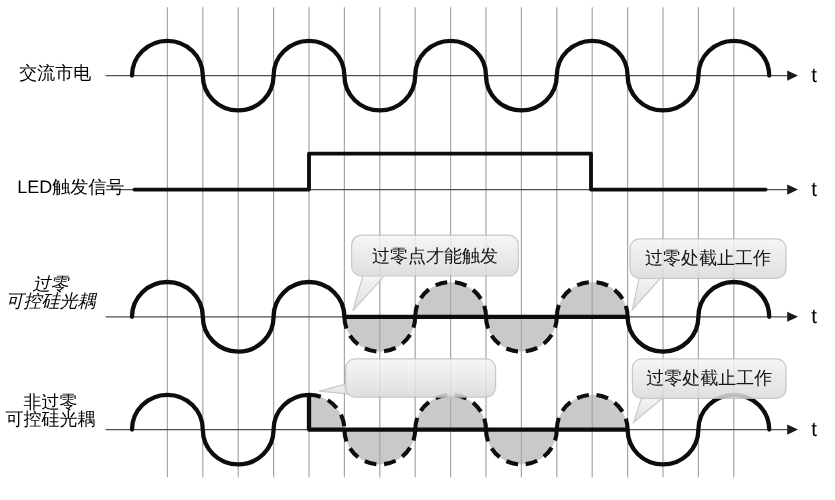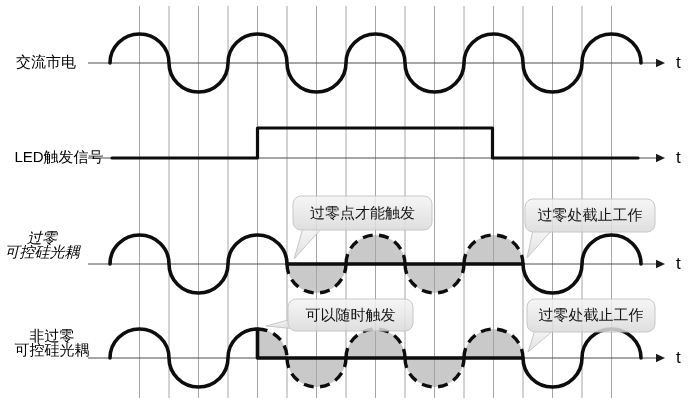--- a/index.html
+++ b/index.html
@@ -114,27 +114,26 @@
 
   <div class="row-label" style="left:0px;top:150px;width:92px;margin-left:13px;">
     <span>LED触发信号</span>
   </div>
 
   <div class="row-label" style="left:0px;top:231px;width:84px;font-style:italic;">
     <span>过零</span>
     <span>可控硅光耦</span>
   </div>
 
-  <div class="row-label" style="left:10px;top:329px;width:84px;">
+  <div class="row-label" style="left:0px;top:329px;width:84px;">
     <span>非过零</span>
     <span>可控硅光耦</span>
   </div>
 
   <div class="t-label" id="t0" style="left: 676px; top: 54px;">t</div>
   <div class="t-label" id="t1" style="left: 676px; top: 149px;">t</div>
   <div class="t-label" id="t2" style="left: 676px; top: 255px;">t</div>
   <div class="t-label" id="t3" style="left: 676px; top: 349px;">t</div>
 
   <div class="callout-text" id="c0" style="left: 293px; top: 196px; width: 139px; height: 34px;">过零点才能触发</div>
   <div class="callout-text" id="c1" style="left: 525px; top: 199px; width: 130px; height: 33px;">过零处截止工作</div>
-  <div class="callout-text" id="c2" style="left: 288px; top: 299px; width: 125px; height: 32px;">可以随时触发</div>
   <div class="callout-text" id="c3" style="left: 527px; top: 299px; width: 128px; height: 33px;">过零处截止工作</div>
 </div>
 
 </body></html>

